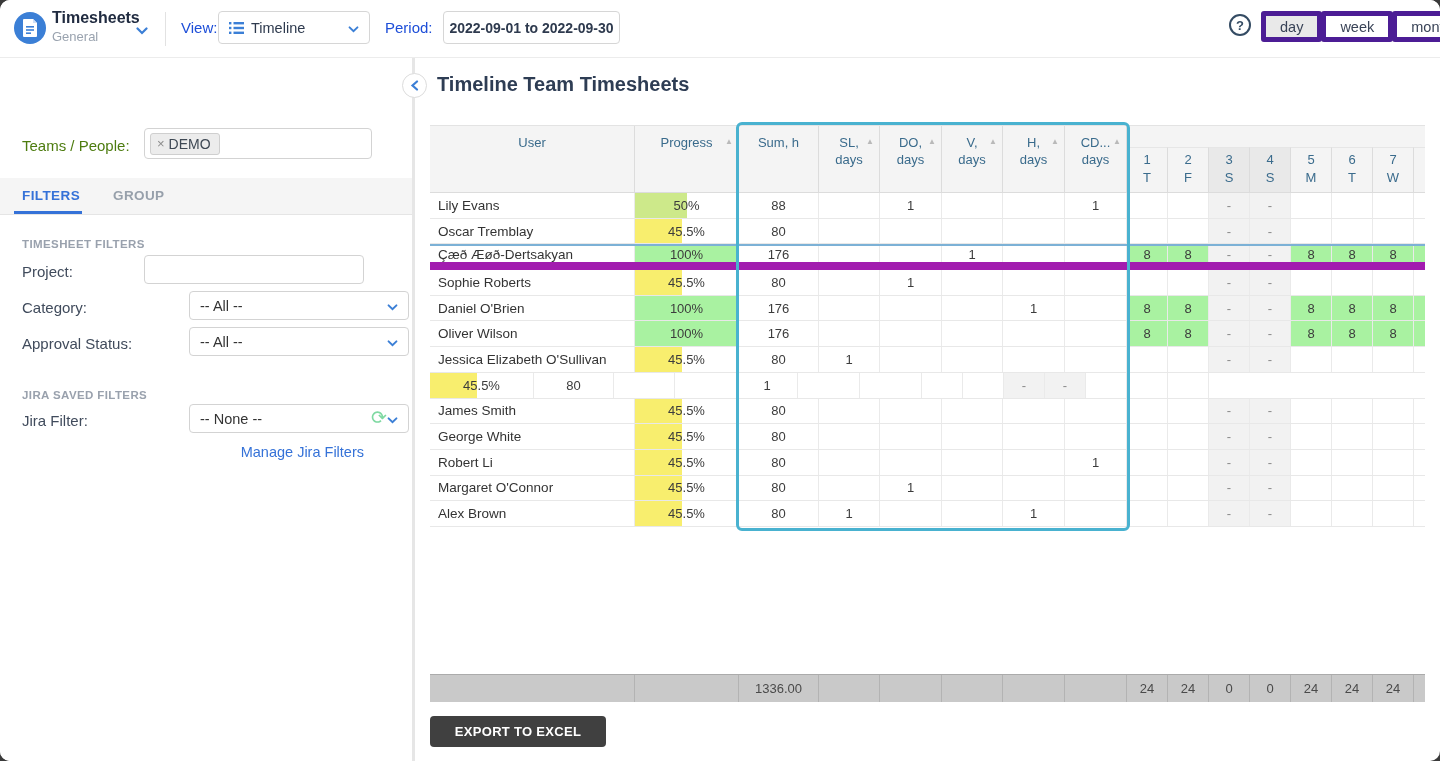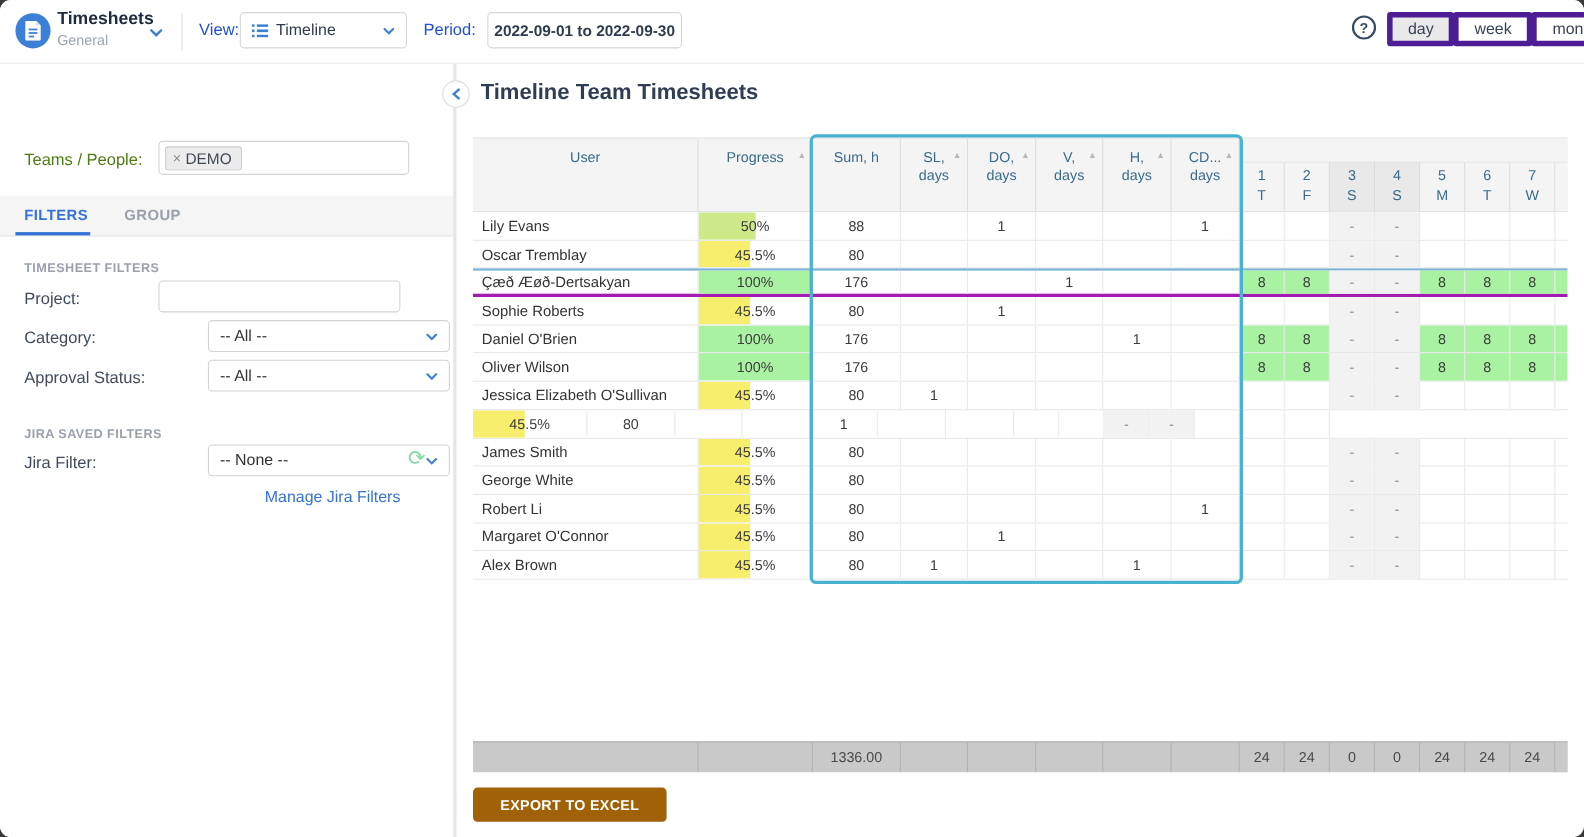--- a/index.html
+++ b/index.html
@@ -59,36 +59,36 @@
   .c-day { width:41px; } .c-fill { width:11px; border-right:none !important; }
   .day-head-area { display:flex; flex-direction:column; width:298px; }
   .day-spacer { height:22px; background:#f4f4f4; }
   .day-labels { display:flex; height:46px; }
   .day-head-cell { width:41px; border-right:1px solid #dcdcdc; border-top:1px solid #e6e6e6; color:#3a6b8c; font-size:13px; text-align:center; padding-top:3px; line-height:1.35; }
   .day-head-cell.wk { background:#e9e9e9; }
   .day-head-fill { width:11px; border-top:1px solid #e6e6e6; background:#f4f4f4; }
 
   .tbody { background:#fff; }
   .trow { display:flex; height:25.7px; border-bottom:1px solid #e8e8e8; cursor:pointer; }
-  .trow.sel { border-top:2px solid #7cb1d6; border-bottom:3px solid #a21caf; }
+  .trow.sel { border-top:2px solid #7cb1d6; border-bottom:8px solid #a21caf; }
   .tcell { border-right:1px solid #eaeaea; font-size:13px; color:#3c3c3c; display:flex; align-items:center; justify-content:center; overflow:hidden; }
   .tcell.u { justify-content:flex-start; padding-left:8px; font-size:13.5px; color:#333; }
   .progress-cell { position:relative; padding:0; }
   .progress-cell .bar { position:absolute; left:0; top:0; bottom:0; }
   .progress-cell .bar-label { position:relative; z-index:1; }
   .tcell.wk { background:#f2f2f2; color:#8a8a8a; }
   .tcell.worked { background:#a9f2a1; }
 
   .tfoot { position:absolute; left:430px; top:674px; width:995px; height:28px; background:#c9c9c9; border-top:1px solid #ababab; display:flex; }
   .fcell { border-right:1px solid #b3b3b3; font-size:13px; color:#4a4a4a; display:flex; align-items:center; justify-content:center; }
   .fcell.c-fill { background:#c9c9c9; }
 
   .group-highlight { position:absolute; left:306px; top:-3px; width:394px; height:409px; border:3px solid #49b2d0; border-radius:6px; pointer-events:none; z-index:4; }
 
-  .export-btn { position:absolute; left:430px; top:716px; width:176px; height:31px; background:#a16207; border:none; border-radius:4px; color:#fff; font-size:13px; font-weight:bold; letter-spacing:.3px; cursor:pointer; font-family:inherit; }
+  .export-btn { position:absolute; left:430px; top:716px; width:176px; height:31px; background:#404040; border:none; border-radius:4px; color:#fff; font-size:13px; font-weight:bold; letter-spacing:.3px; cursor:pointer; font-family:inherit; }
 </style>
 </head>
 <body>
 
 <div class="page">
 
   <header class="topbar">
     <div class="logo-circle">
       <svg width="16" height="18" viewBox="0 0 16 18">
         <path d="M2 0 h9 l4 4 v13 a1 1 0 0 1 -1 1 h-12 a1 1 0 0 1 -1 -1 v-16 a1 1 0 0 1 1 -1 z" fill="#fff"></path>

